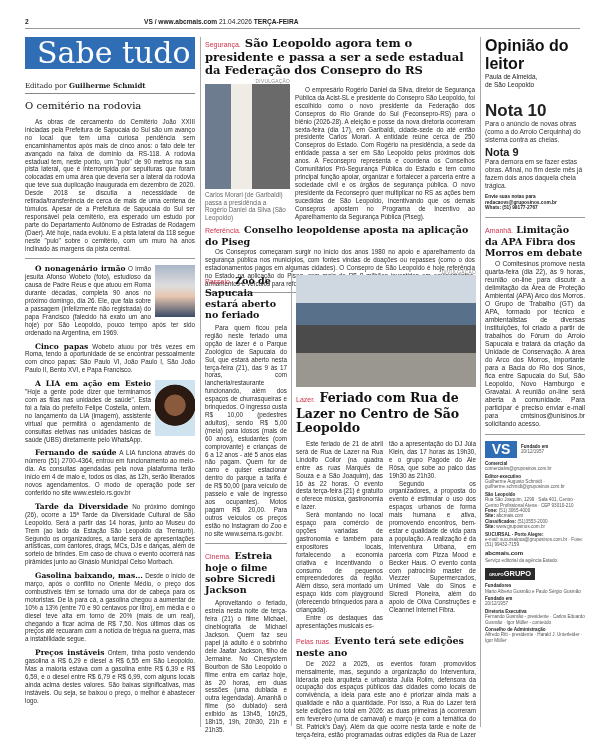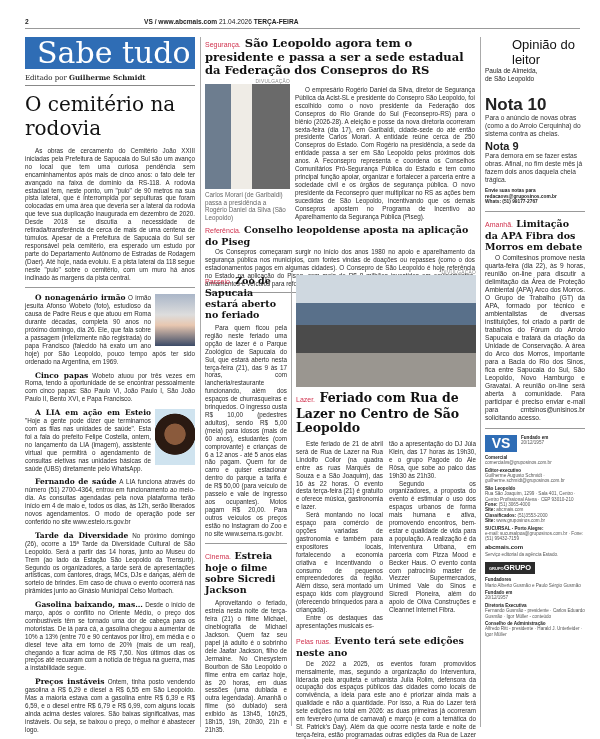--- a/index.html
+++ b/index.html
@@ -11,42 +11,42 @@
 
   
   .topbar { position: absolute; left: 25px; top: 17px; width: 555px; height: 12px; font-size: 6.6px; border-bottom: 1px solid #999; }
   .topbar .pgnum { position: absolute; left: 0; top: 1px; font-weight: bold; }
   .topbar .mid { position: absolute; left: 119px; top: 1px; }
   .topbar .mid b { font-weight: bold; }
 
   
   .col1 { position: absolute; left: 25px; top: 37px; width: 170px; }
   .sabe { background: #2f6db5; color: #fff; height: 32px; font-size: 30px; line-height: 32px; padding-left: 12px; }
-  .editor { font-size: 7px; margin-top: 4px; padding-bottom: 3px; border-bottom: 1px solid #888; }
+  .editor { font-size: 7px; margin-top: 12px; padding-bottom: 3px; border-bottom: 1px solid #888; }
   .editor b { font-weight: bold; }
-  .lead-title { font-size: 20px; margin-top: 6px; margin-bottom: 7px; color: #111; }
+  .lead-title { font-size: 10px; margin-top: 6px; margin-bottom: 7px; color: #111; }
   .sep { border-top: 1px solid #999; margin: 6px 0; }
   .note { margin-bottom: 6px; }
   .note .hd { font-weight: bold; font-size: 7.5px; color: #111; }
   .photo-r { float: right; margin-left: 4px; margin-bottom: 2px; }
 
   
   .vline { position: absolute; background: #aaa; width: 1px; }
   .sec-top { position: absolute; left: 205px; top: 37px; width: 270px; }
   .kicker { color: #d0314d; font-weight: normal; font-size: 7px; font-family: "Liberation Sans", sans-serif; }
   .h2 { font-size: 11.5px; font-weight: bold; line-height: 13px; color: #111; }
   .h3 { font-size: 9.5px; font-weight: bold; line-height: 11px; color: #111; }
   .credit { font-size: 4.8px; color: #888; text-align: right; letter-spacing: 0.3px; }
 
   .img-ph { background: #c9c4bb; position: relative; overflow: hidden; }
   .caption { font-size: 6.3px; line-height: 7.6px; color: #666; }
 
   
   .col4 { position: absolute; left: 485px; top: 37px; width: 100px; }
-  .op-title { font-size: 13px; font-weight: normal; color: #111; margin-left: 27px; }
+  .op-title { font-size: 16px; font-weight: bold; color: #111; }
   .op-auth { font-size: 6.5px; line-height: 8px; }
   .nota { font-size: 17px; font-weight: bold; line-height: 18px; margin-top: 13px; }
   .nota0 { font-size: 11px; font-weight: bold; margin-top: 2px; }
   .op-text { font-size: 6.6px; line-height: 8px; color: #333; }
   .small-b { font-size: 4.8px; font-weight: bold; line-height: 5.6px; margin-top: 4px; }
   .masthead { font-size: 4.6px; line-height: 5.4px; color: #555; }
   .masthead b { color: #222; font-weight: bold; }
   .vs-logo { display: inline-block; background: #2f6db5; color: #fff; font-weight: bold; font-size: 14px; width: 32px; height: 17px; text-align: center; line-height: 17px; vertical-align: middle; }
   .grupo { display: inline-block; background: #2b2b2b; color: #fff; font-size: 7.5px; font-weight: bold; padding: 3px 4px; position: relative; }
   .grupo span.g { font-size: 4px; }
@@ -97,21 +97,21 @@
     <p class="p ind"><span class="hd serif">Preços instáveis</span> <span>Ontem, tinha posto vendendo gasolina a R$ 6,29 e diesel a R$ 6,55 em São Leopoldo. Mas a maioria estava com a gasolina entre R$ 6,39 e R$ 6,59, e o diesel entre R$ 6,79 e R$ 6,99, com alguns locais ainda acima destes valores. São baixas significativas, mas instáveis. Ou seja, se baixou o preço, o melhor é abastecer logo.</span></p>
   </div>
 </div>
 
 <div class="vline" style="left:200px;top:37px;height:690px;"></div>
 <div class="vline" style="left:480px;top:37px;height:690px;"></div>
 
 <div class="sec-top">
   <div class="h2 serif">
     <span class="kicker">Segurança.</span>
-    <span>São Leopoldo agora tem o presidente e passa a ser a sede estadual da Federação dos Consepros do RS</span>
+    <span>São Leopoldo agora tem o presidente e passa a ser a sede estadual da Federação dos Consepro do RS</span>
   </div>
   <div style="display:flex;gap:5px;margin-top:2px;">
     <div style="width:85px;flex:none;">
       <div class="credit">DIVULGAÇÃO</div>
       <div class="img-ph" style="width:85px;height:105px;background:linear-gradient(90deg,#6d7d8f 0 30%,#efece6 30% 55%,#6a6a6a 55%);"></div>
       <div class="caption" style="margin-top:2px;">Carlos Morari (de Garibaldi) passa a presidência a Rogério Daniel da Silva (São Leopoldo)</div>
     </div>
     <p class="p ind" style="margin-top:7px;">O empresário Rogério Daniel da Silva, diretor de Segurança Pública da Acist-SL e presidente do Consepro São Leopoldo, foi escolhido como o novo presidente da Federação dos Consepros do Rio Grande do Sul (Feconsepro-RS) para o biênio (2026-28). A eleição e posse da nova diretoria ocorreram sexta-feira (dia 17), em Garibaldi, cidade-sede do até então presidente Carlos Morari. A entidade reúne cerca de 250 Consepros do Estado. Com Rogério na presidência, a sede da entidade passa a ser em São Leopoldo pelos próximos dois anos. A Feconsepro representa e coordena os Conselhos Comunitários Pró-Segurança Pública do Estado e tem como principal função apoiar, organizar e fortalecer a parceria entre a sociedade civil e os órgãos de segurança pública. O novo presidente da Feconsepro quer multiplicar no RS as ações bem sucedidas de São Leopoldo, incentivando que os demais Consepros apostem no Programa de Incentivo ao Aparelhamento da Segurança Pública (Piseg).</p>
   </div>
   <div class="h3 serif" style="margin-top:3px;">
@@ -177,21 +177,21 @@
   <div class="sep"></div>
 
   <div class="h3 serif">
     <span class="kicker">Amanhã.</span>
     <span>Limitação da APA Fibra dos Morros em debate</span>
   </div>
   <p class="p ind" style="font-size:6.6px;line-height:8px;margin-top:2px;">O Comitesinos promove nesta quarta-feira (dia 22), às 9 horas, reunião on-line para discutir a delimitação da Área de Proteção Ambiental (APA) Arco dos Morros. O Grupo de Trabalho (GT) da APA, formado por técnico e ambientalistas de diversas instituições, foi criado a partir de trabalhos do Fórum do Arroio Sapucaia e tratará da criação da Unidade de Conservação. A área do Arco dos Morros, importante para a Bacia do Rio dos Sinos, fica entre Sapucaia do Sul, São Leopoldo, Novo Hamburgo e Gravataí. A reunião on-line será aberta à comunidade. Para participar é preciso enviar e-mail para cmtsinos@unisinos.br solicitando acesso.</p>
   <div class="sep"></div>
 
   <div>
-    <div style="display:flex;align-items:flex-start;gap:4px;">
+    <div style="display:flex;align-items:center;gap:4px;">
       <span class="vs-logo">VS</span>
       <div class="masthead"><b>Fundado em</b><br><span>20/12/1957</span></div>
     </div>
     <div class="masthead" style="margin-top:3px;">
       <div><b>Comercial</b><br><span>comercialvs@gruposinos.com.br</span></div>
       <div style="margin-top:2px;"><b>Editor-executivo</b><br><span>Guilherme Augusto Schmidt · guilherme.schmidt@gruposinos.com.br</span></div>
       <div style="margin-top:2px;"><b>São Leopoldo</b><br><span>Rua São Joaquim, 1299 · Sala 401, Centro · Centro Profissional Atena · CEP 93010-210</span></div>
       <div><b>Fone:</b> <span>(51) 3065-4000</span></div>
       <div><b>Site:</b> <span>abcmais.com</span></div>
       <div><b>Classificados:</b> <span>(51)3553-2000</span></div>

